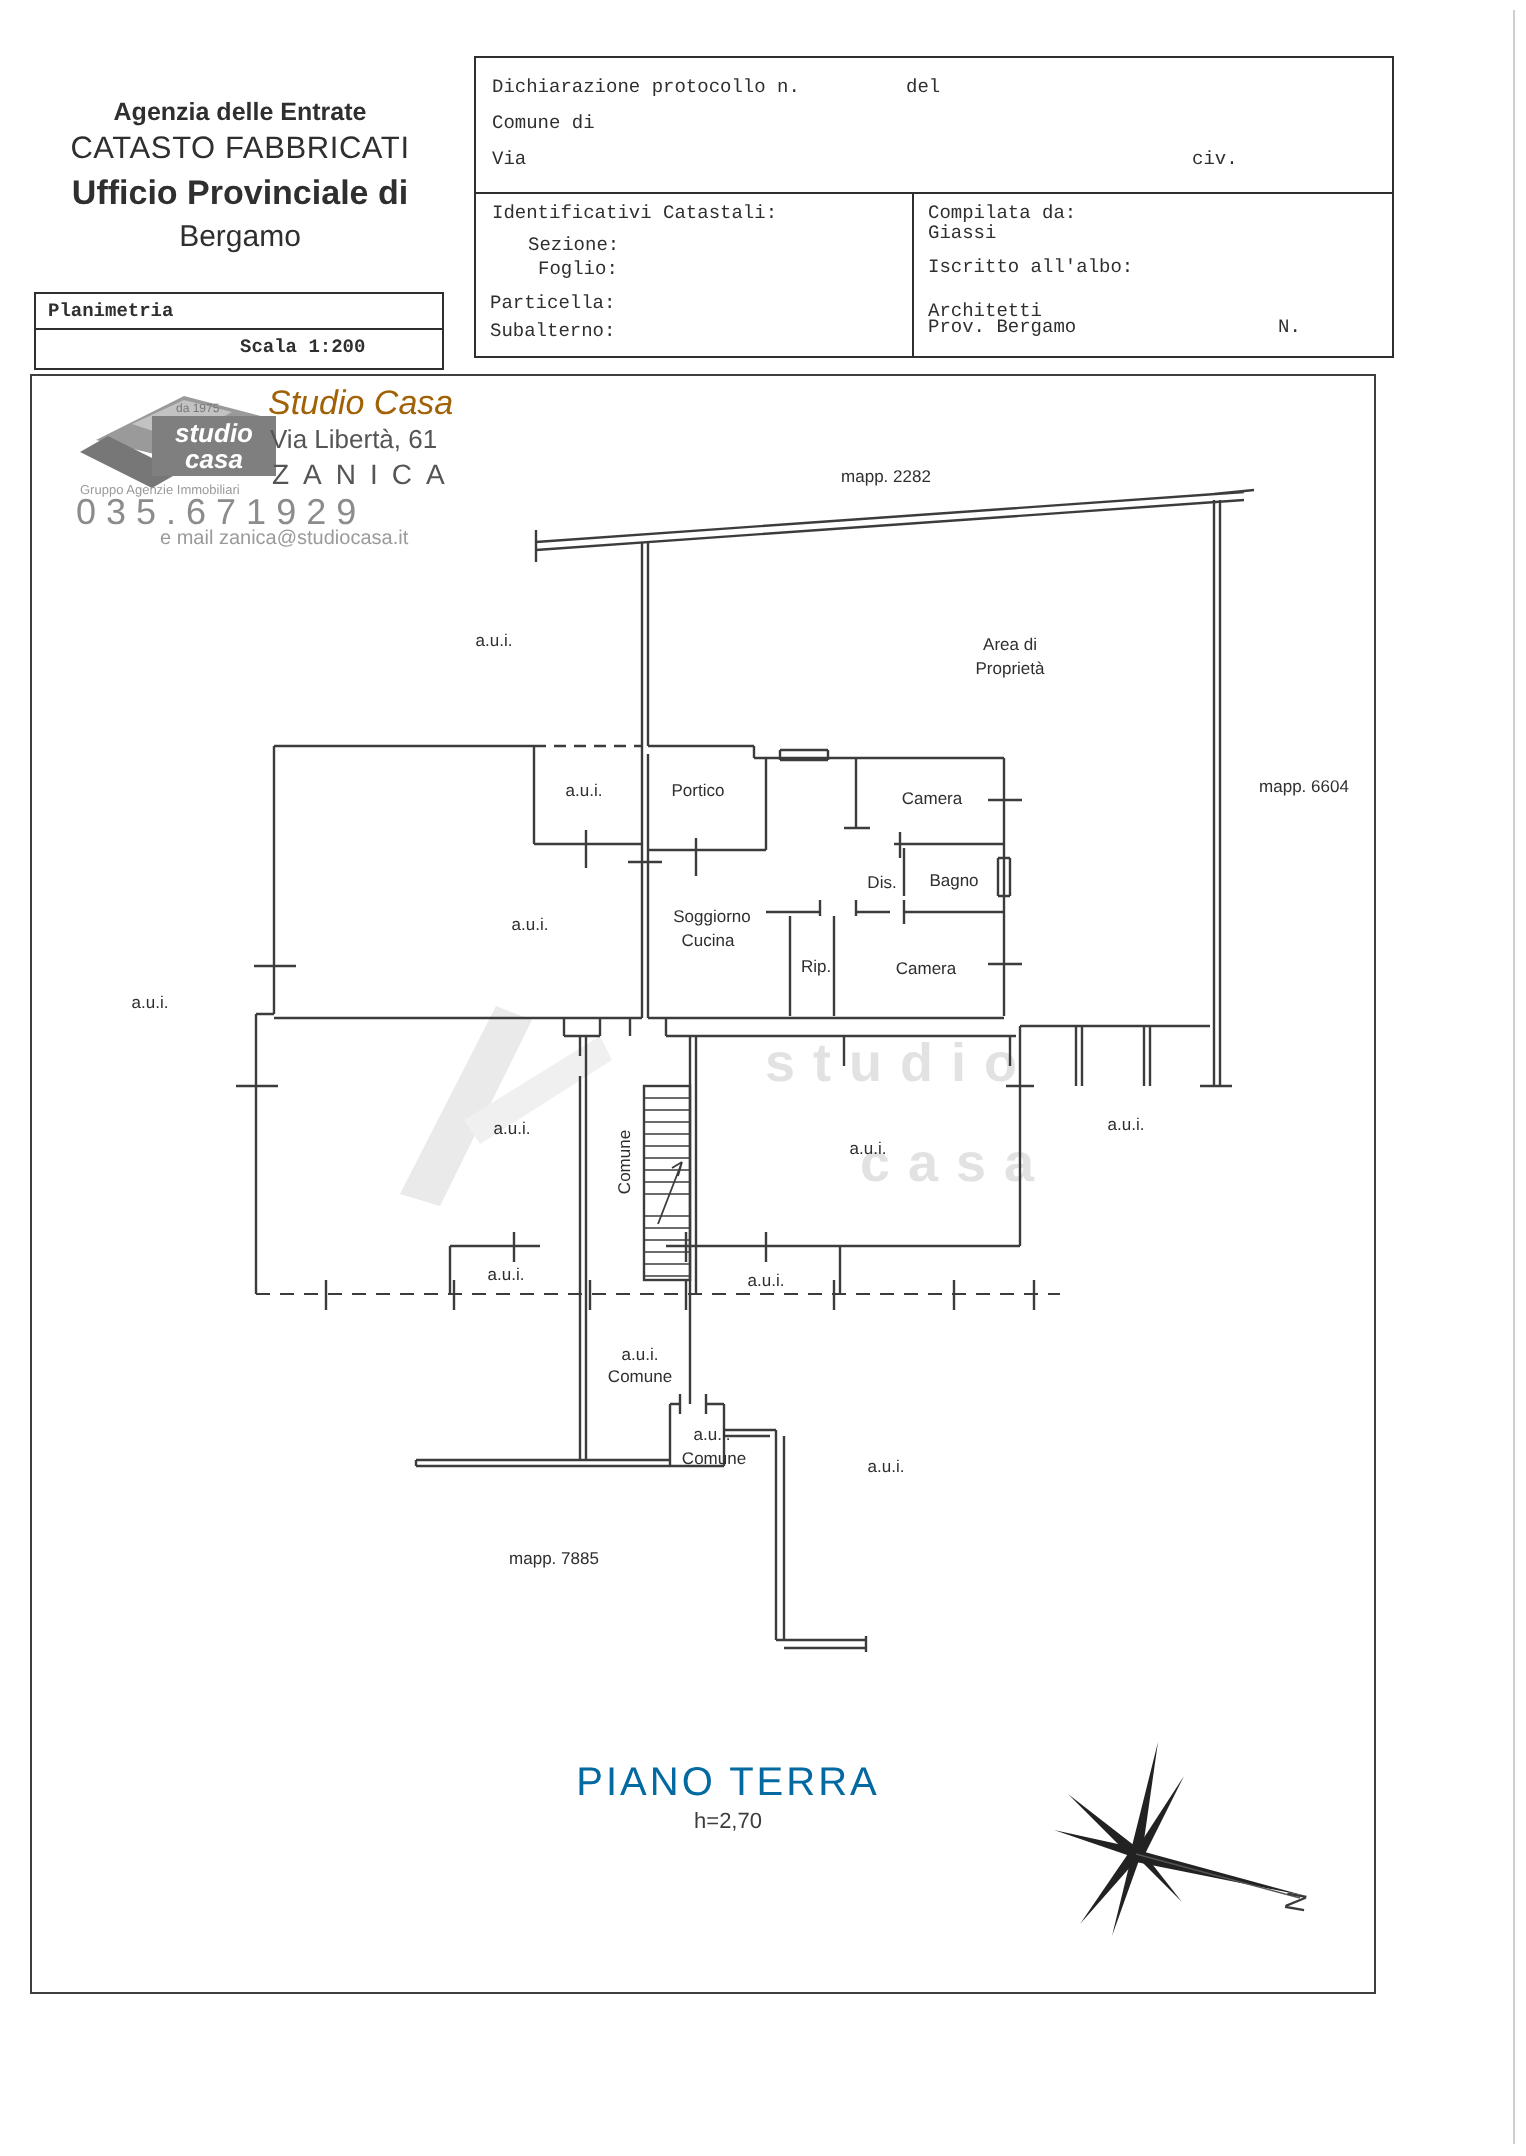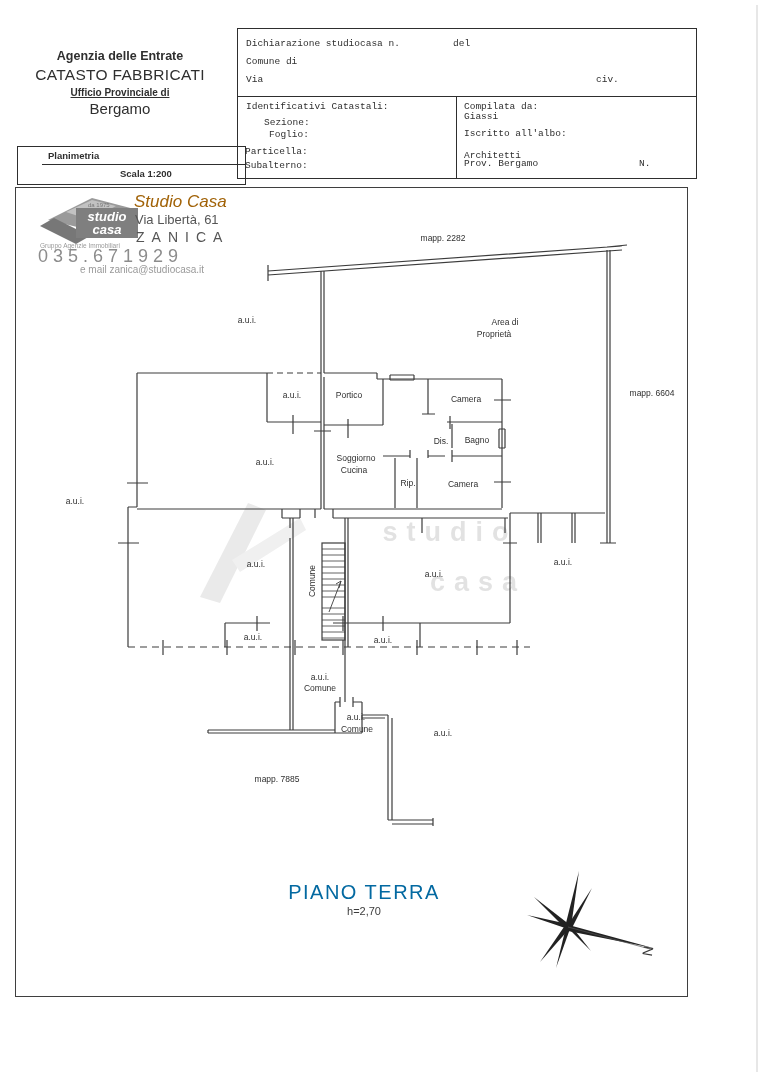--- a/index.html
+++ b/index.html
@@ -2,31 +2,31 @@
 <html><head>
 <meta charset="utf-8">
 <style>
   html,body{margin:0;padding:0;background:#e9e9e9;}
   .page{position:relative;width:763px;height:1078px;background:#ffffff;overflow:hidden;
         font-family:"Liberation Sans",sans-serif;color:#2f2f2f;}
   
   .hdr-left{position:absolute;left:18px;top:48px;width:204px;text-align:center;line-height:1.35;}
   .hdr-l1{font-size:12.5px;font-weight:bold;}
   .hdr-l2{font-size:15.5px;font-weight:normal;letter-spacing:.3px;}
-  .hdr-l3{font-size:10px;font-weight:bold;text-decoration:underline;}
+  .hdr-l3{font-size:17px;font-weight:bold;}
   .hdr-l4{font-size:15px;font-weight:normal;}
   
   .form-box{position:absolute;left:237px;top:28px;width:458px;height:149px;
             border:1.4px solid #2e2e2e;font-family:"Liberation Mono",monospace;font-size:9.5px;}
   .form-box .t{position:absolute;white-space:nowrap;line-height:1;}
   .form-hdiv{position:absolute;left:0;top:67px;width:100%;border-top:1.2px solid #2e2e2e;}
   .form-vdiv{position:absolute;left:218px;top:67px;bottom:0;border-left:1.2px solid #2e2e2e;}
   
   .plan-table{position:absolute;left:17px;top:146px;width:203px;height:37px;border:1.4px solid #2e2e2e;
-              font-family:Liberation Sans, sans-serif;font-size:9.5px;font-weight:bold;padding-left:24px;}
+              font-family:Liberation Mono, monospace;font-size:9.5px;font-weight:bold;}
   .pt-row{box-sizing:border-box;height:18px;padding:3px 0 0 6px;}
   .pt-row1{border-bottom:1.2px solid #2e2e2e;}
   .pt-scala{position:absolute;left:102px;top:21px;}
   
   .frame{position:absolute;left:15px;top:187px;width:671px;height:808px;border:1.4px solid #3f3f3f;}
   
   .agency{position:absolute;left:36px;top:190px;width:240px;height:92px;}
   .ag-name{position:absolute;left:98px;top:2px;font-style:italic;font-size:17px;color:#a16207;}
   .ag-addr{position:absolute;left:99px;top:22px;font-size:13px;color:#555;}
   .ag-city{position:absolute;left:100px;top:39px;font-size:14px;color:#555;letter-spacing:7px;}
@@ -57,21 +57,21 @@
 <div class="page">
 
   <div class="hdr-left">
     <div class="hdr-l1">Agenzia delle Entrate</div>
     <div class="hdr-l2">CATASTO FABBRICATI</div>
     <div class="hdr-l3">Ufficio Provinciale di</div>
     <div class="hdr-l4">Bergamo</div>
   </div>
 
   <div class="form-box">
-    <div class="t" style="left:8px;top:10px">Dichiarazione studiocasa n.</div>
+    <div class="t" style="left:8px;top:10px">Dichiarazione protocollo n.</div>
     <div class="t" style="left:215px;top:10px">del</div>
     <div class="t" style="left:8px;top:28px">Comune di</div>
     <div class="t" style="left:8px;top:46px">Via</div>
     <div class="t" style="left:358px;top:46px">civ.</div>
     <div class="form-hdiv"></div>
     <div class="form-vdiv"></div>
     <div class="t" style="left:8px;top:73px">Identificativi Catastali:</div>
     <div class="t" style="left:26px;top:89px">Sezione:</div>
     <div class="t" style="left:31px;top:101px">Foglio:</div>
     <div class="t" style="left:7px;top:118px">Particella:</div>
@@ -189,21 +189,21 @@
       <polygon points="567,930 534,897 570,925"></polygon>
       <polygon points="565,925 591,951 569,923"></polygon>
       <path d="M568,927 L650,949" stroke="#555" stroke-width="0.7"></path>
     </g>
 
     <line x1="757" y1="5" x2="757" y2="1072" stroke="#cfcfcf" stroke-width="1"></line>
   </svg>
 
   <div class="lbl" style="left:247px;top:320px">a.u.i.</div>
   <div class="lbl" style="left:505px;top:322px">Area di</div>
-  <div class="lbl" style="left:494px;top:334px">Proprietà</div>
+  <div class="lbl" style="left:505px;top:334px">Proprietà</div>
   <div class="lbl" style="left:443px;top:238px">mapp. 2282</div>
   <div class="lbl" style="left:652px;top:393px">mapp. 6604</div>
   <div class="lbl" style="left:292px;top:395px">a.u.i.</div>
   <div class="lbl" style="left:349px;top:395px">Portico</div>
   <div class="lbl" style="left:466px;top:399px">Camera</div>
   <div class="lbl" style="left:441px;top:441px">Dis.</div>
   <div class="lbl" style="left:477px;top:440px">Bagno</div>
   <div class="lbl" style="left:356px;top:458px">Soggiorno</div>
   <div class="lbl" style="left:354px;top:470px">Cucina</div>
   <div class="lbl" style="left:408px;top:483px">Rip.</div>

